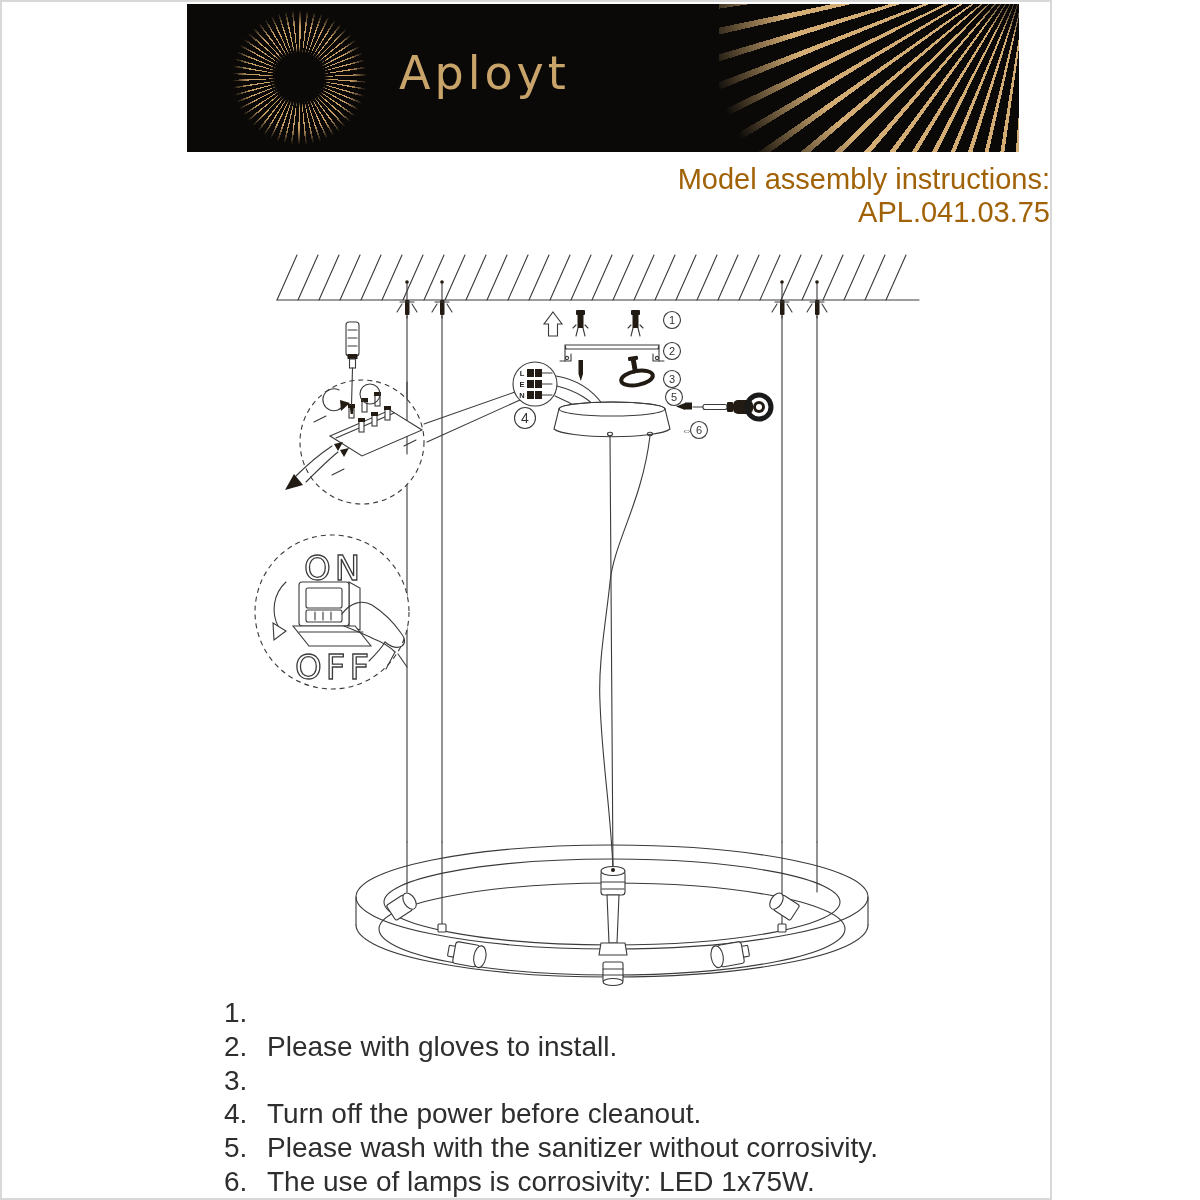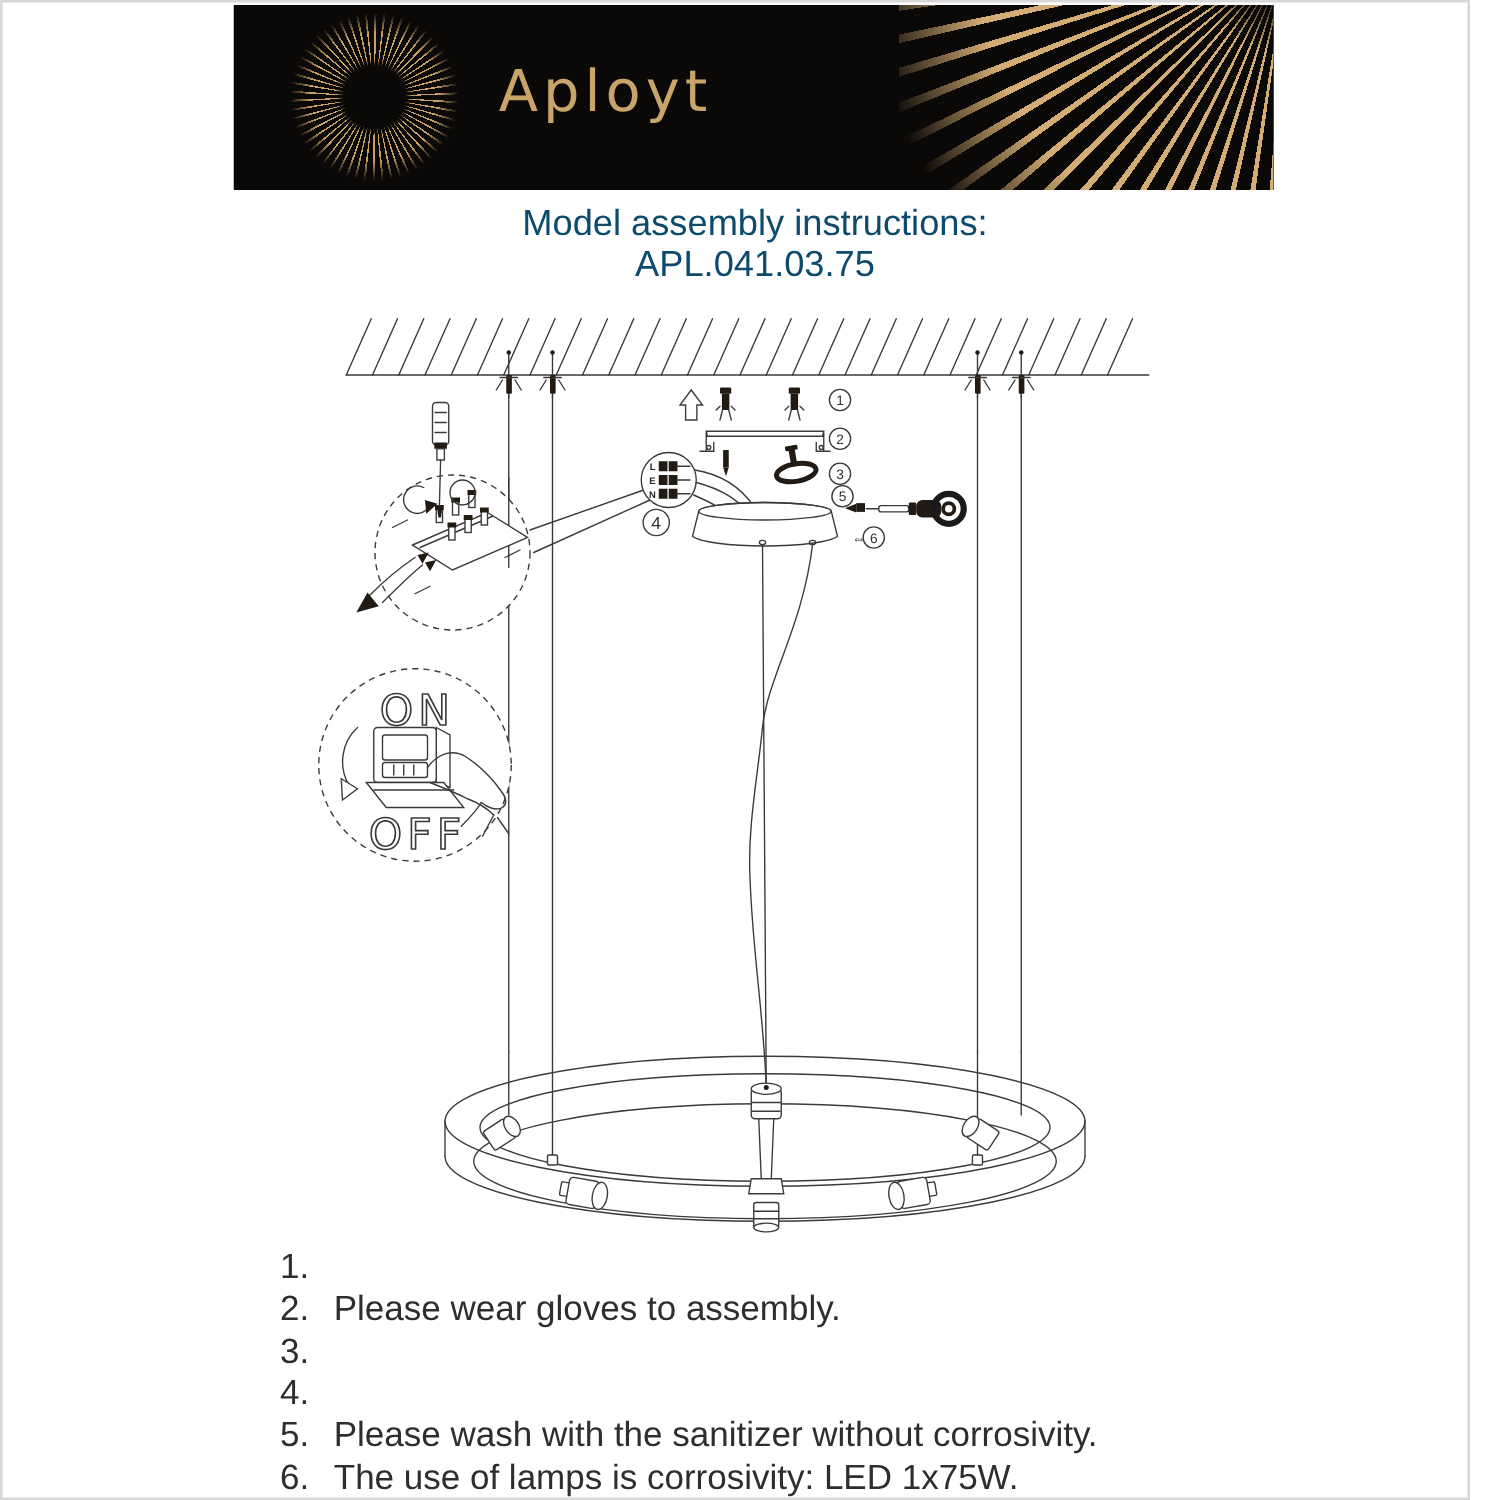--- a/index.html
+++ b/index.html
@@ -1,33 +1,33 @@
 <!DOCTYPE html>
 <html><head>
 <meta charset="utf-8">
 <style>
   html,body{margin:0;padding:0;background:#fff;}
-  .page{position:relative;width:1176px;height:1200px;background:#fff;overflow:hidden;
+  .page{position:relative;width:1052px;height:1200px;background:#fff;overflow:hidden;
         border:2px solid #d8d8d8;box-sizing:border-box;
         font-family:"Liberation Sans",sans-serif;}
   
   .banner{position:absolute;left:185px;top:2px;width:832px;height:148px;background:#0b0907;overflow:hidden;}
   .logo-burst{position:absolute;left:40px;top:1px;width:145px;height:145px;
     background:repeating-conic-gradient(#c9a066 0deg 1.5deg, rgba(0,0,0,0) 1.5deg 6.2deg);
     -webkit-mask:radial-gradient(closest-side, rgba(0,0,0,0) 0 34%, #000 42% 70%, rgba(0,0,0,0) 93%);
     mask:radial-gradient(closest-side, rgba(0,0,0,0) 0 34%, #000 42% 70%, rgba(0,0,0,0) 93%);}
   .brand{position:absolute;left:212px;top:42px;font-size:46px;letter-spacing:4px;color:#c9a46a;
     font-family:"DejaVu Sans",sans-serif;font-weight:400;}
   .fan{position:absolute;right:0;top:0;width:300px;height:148px;
     background:repeating-conic-gradient(from 180deg at 104% -28%, rgba(0,0,0,0) 0deg 3.4deg, #d4ad74 3.4deg 4.6deg);
     -webkit-mask:radial-gradient(circle at 104% -28%, rgba(0,0,0,0) 0 30px, #000 80px 250px, rgba(0,0,0,0) 340px);
     mask:radial-gradient(circle at 104% -28%, rgba(0,0,0,0) 0 30px, #000 80px 250px, rgba(0,0,0,0) 340px);}
   
-  .title{position:absolute;left:16px;top:161px;width:100%;text-align:center;
-    font-size:29px;line-height:33px;color:#0c4a6e;}
+  .title{position:absolute;left:0;top:161px;width:100%;text-align:right;
+    font-size:29px;line-height:33px;color:#a16207;}
   
   .diagram{position:absolute;left:180px;top:240px;}
   .ln{fill:none;stroke:#3a3a3a;stroke-width:1.1;stroke-linecap:round;}
   .lf{fill:#fff;stroke:#3a3a3a;stroke-width:1.1;}
   .dk{fill:#221b14;stroke:none;}
   .dash{stroke-dasharray:5 4;}
   svg text{font-family:"Liberation Sans",sans-serif;}
   text.ct{font-size:11px;fill:#333;text-anchor:middle;}
   text.big{font-size:14px;}
   text.sw{font-size:34px;fill:#fff;stroke:#3a3a3a;stroke-width:1.3;letter-spacing:4px;
@@ -315,27 +315,28 @@
       <ellipse class="lf" cx="-10" cy="0" rx="6" ry="11"></ellipse>
     </g>
   </svg>
 
   <div class="list">
     <div class="li">
       <span class="num">1.</span>
     </div>
     <div class="li">
       <span class="num">2.</span>
-      <span>Please wear gloves to assembly.</span>
+      <span>Please with gloves to install.</span>
     </div>
     <div class="li">
       <span class="num">3.</span>
     </div>
     <div class="li">
       <span class="num">4.</span>
+      <span>Turn off the power before cleanout.</span>
     </div>
     <div class="li">
       <span class="num">5.</span>
       <span>Please wash with the sanitizer without corrosivity.</span>
     </div>
     <div class="li">
       <span class="num">6.</span>
       <span>The use of lamps is corrosivity: LED 1x75W.</span>
     </div>
   </div>

